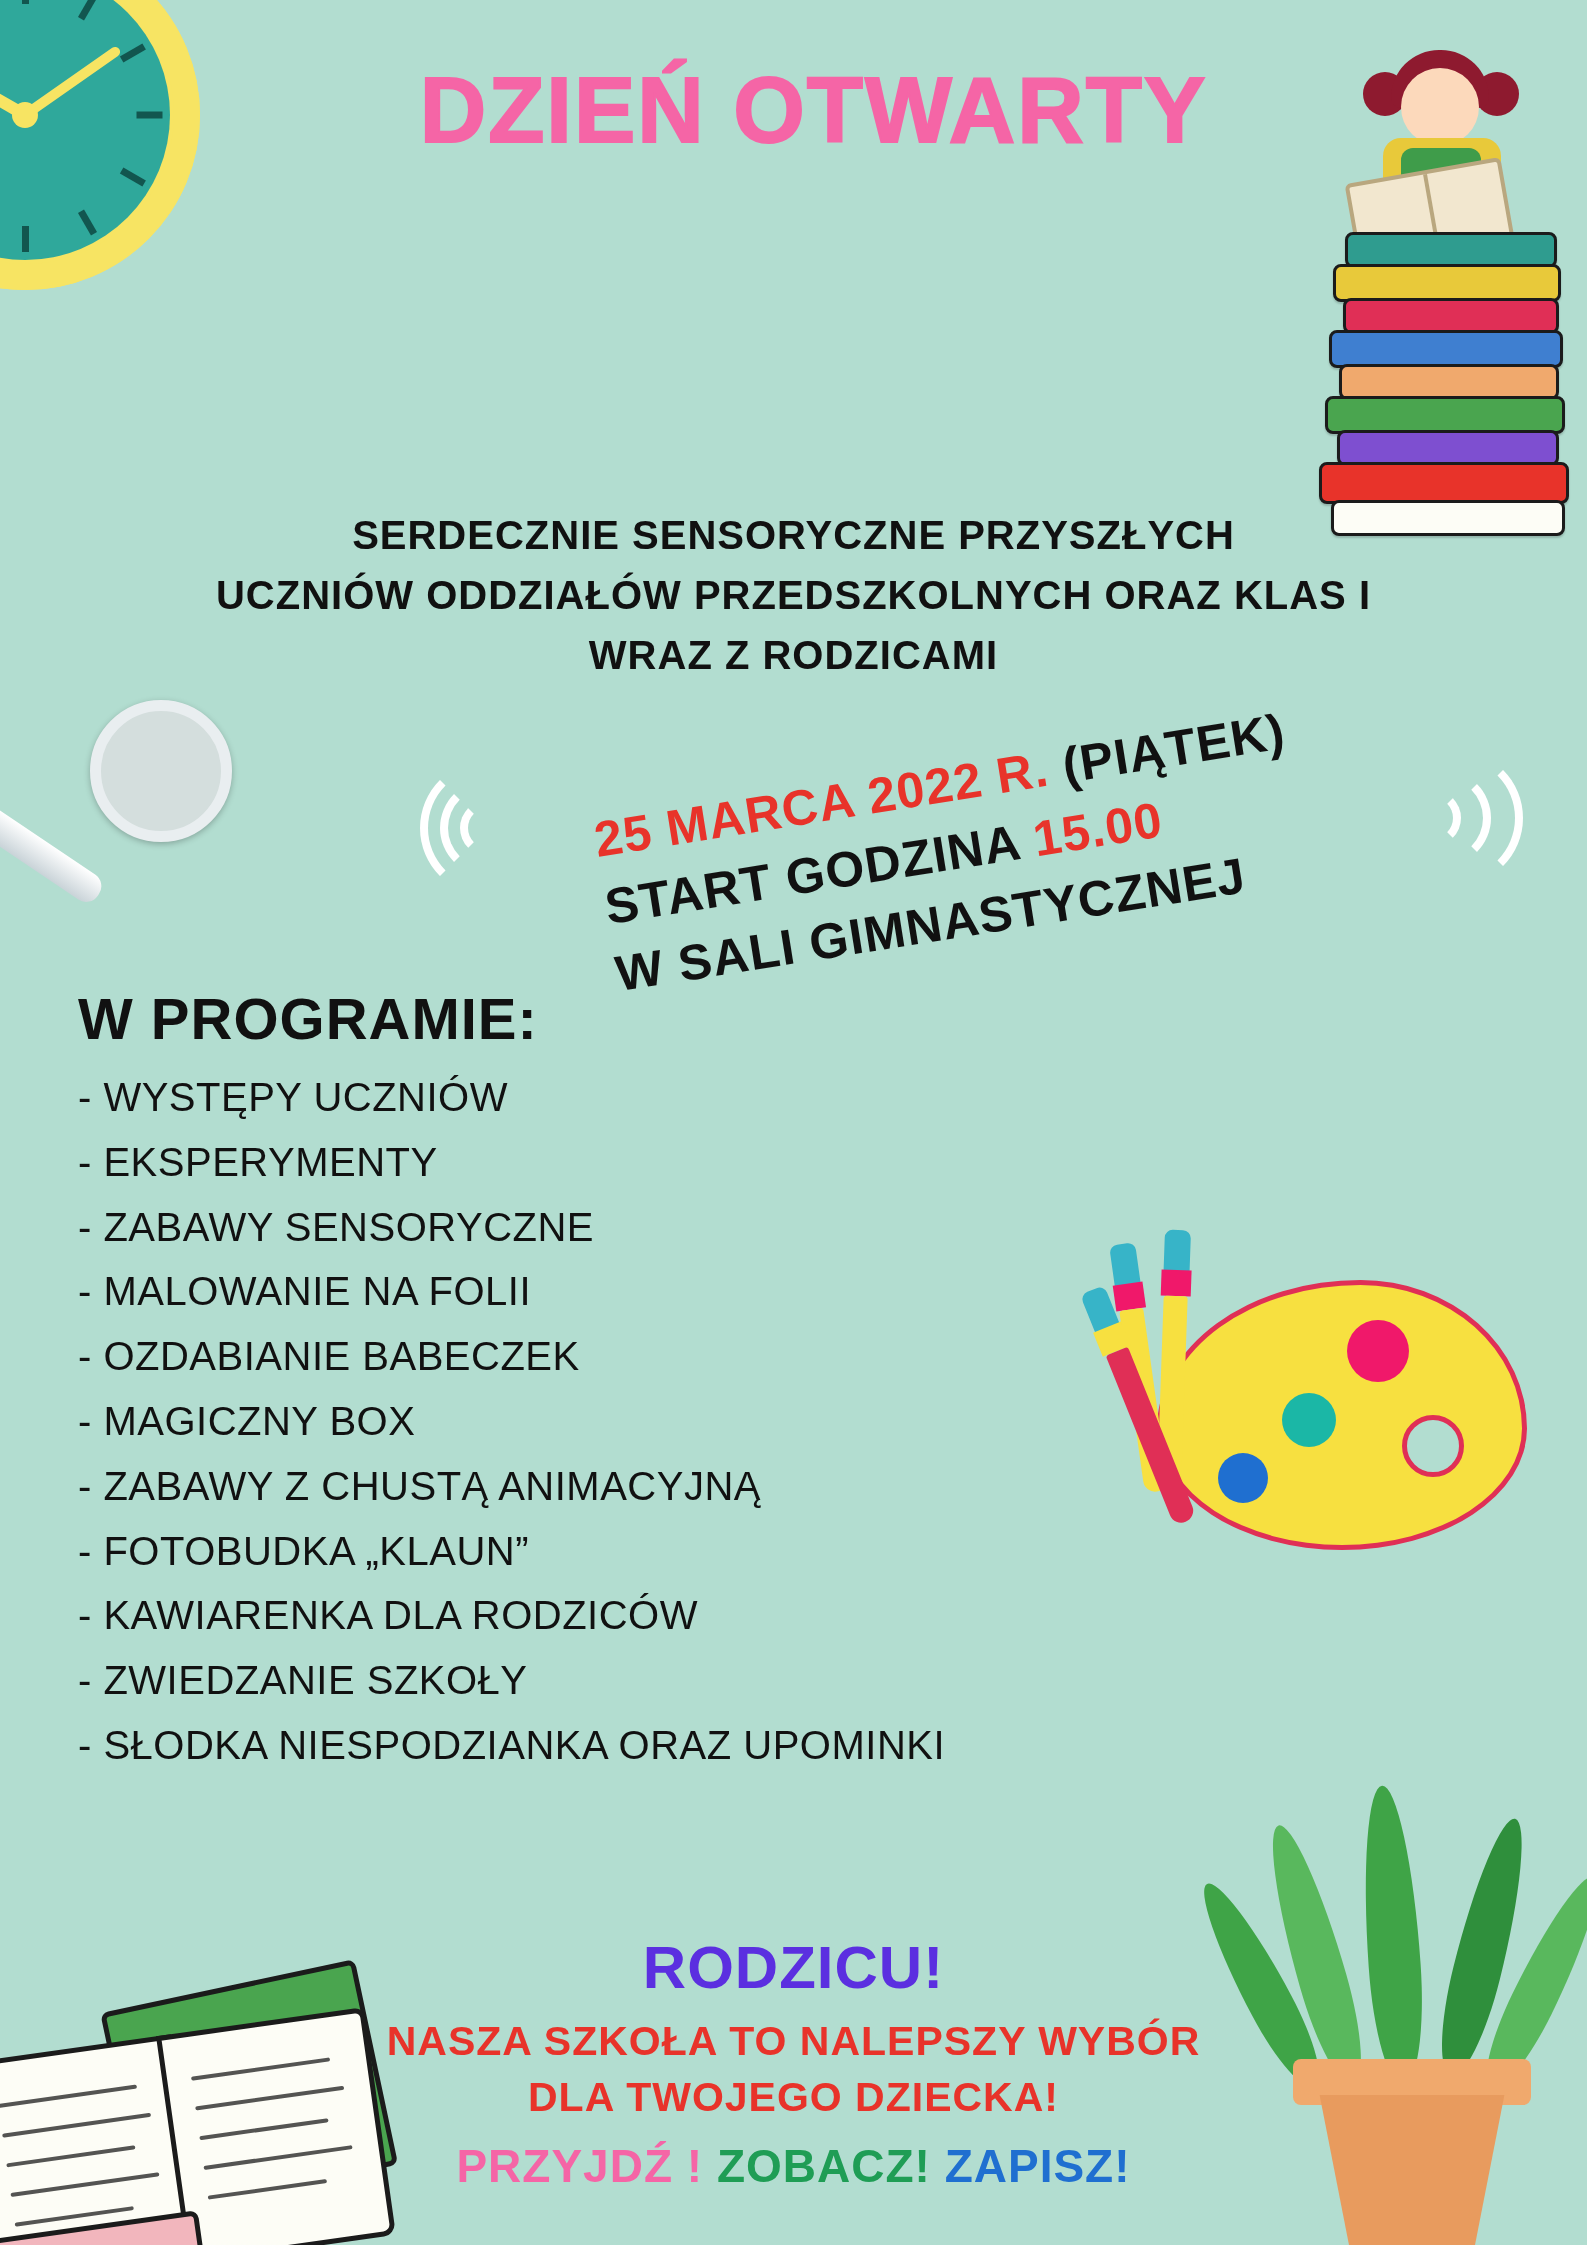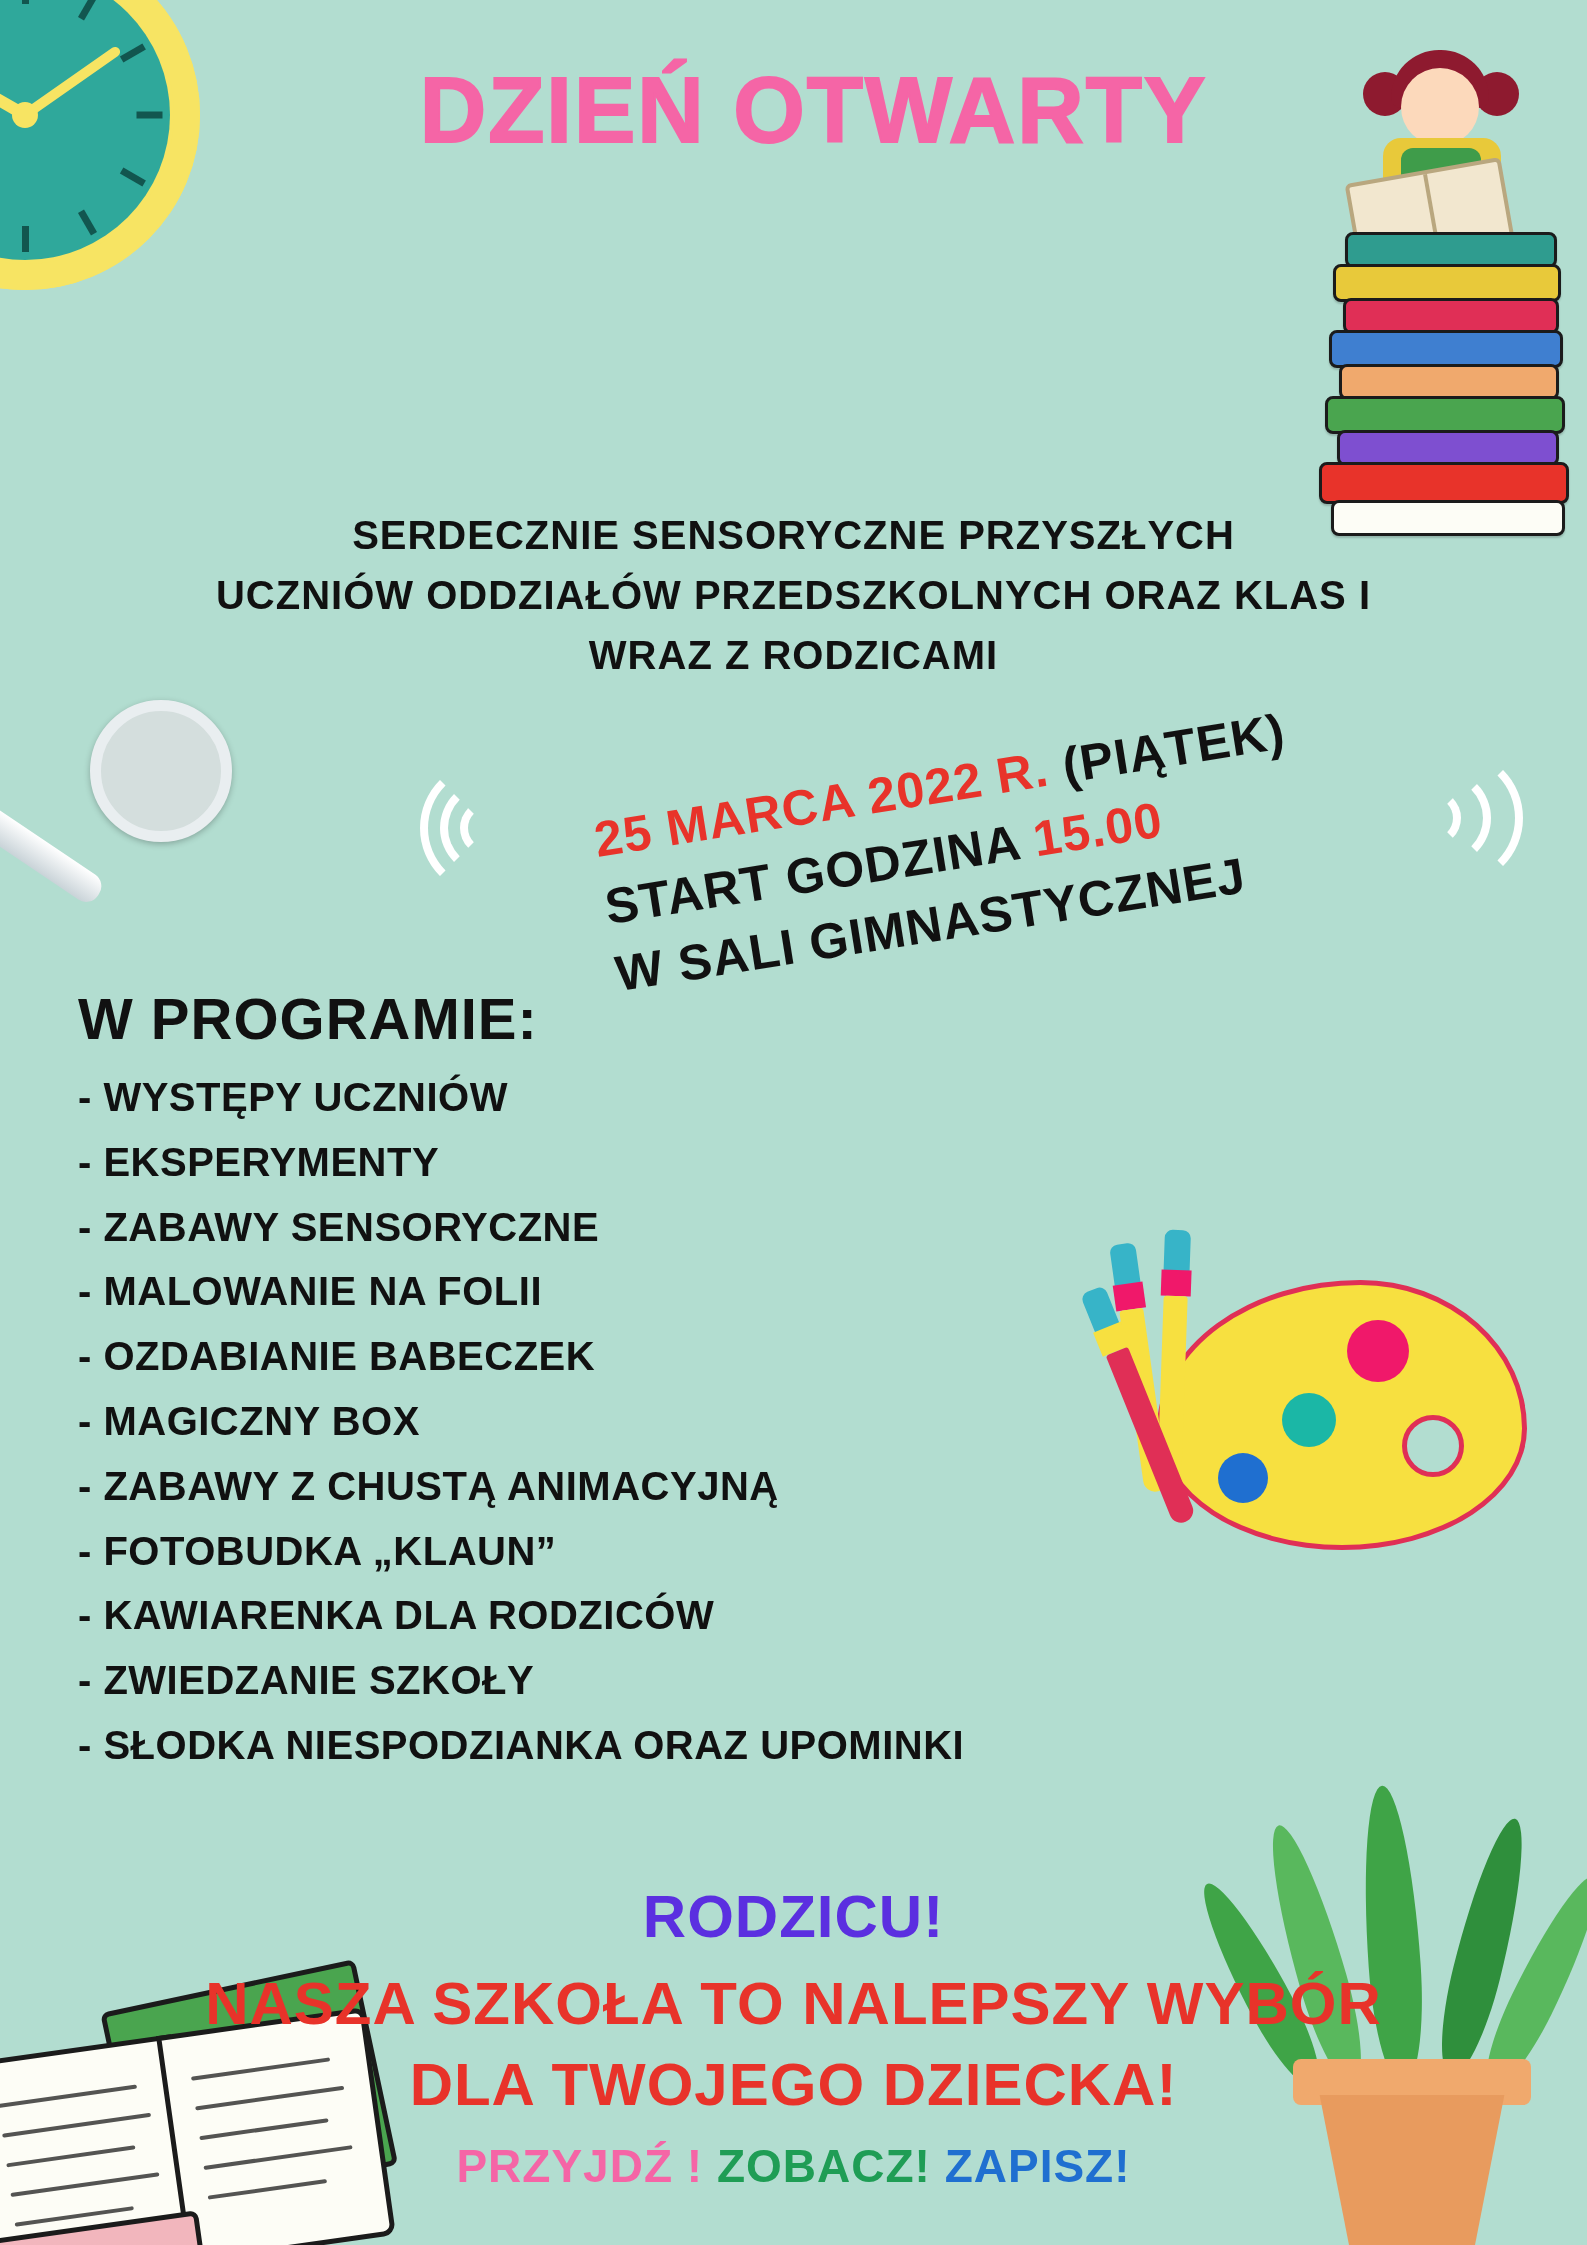--- a/index.html
+++ b/index.html
@@ -366,41 +366,41 @@
   }
   .program-list {
     position: absolute;
     left: 78px;
     top: 1065px;
     margin: 0;
     padding: 0;
     list-style: none;
     color: #111;
     font-size: 40px;
-    font-weight: 700;
+    font-weight: 400;
     letter-spacing: .5px;
     line-height: 1.62;
   }
 
   .footer {
     position: absolute;
     left: 0; right: 0;
     bottom: 52px;
     text-align: center;
     padding: 0 40px;
   }
   .rodzicu {
     font-size: 60px;
     font-weight: 800;
     color: #5b2fe0;
     letter-spacing: 1px;
     margin-bottom: 12px;
   }
   .footer-red {
-    font-size: 60px;
+    font-size: 41px;
     font-weight: 800;
     color: #e8332a;
     line-height: 1.35;
     letter-spacing: 1px;
   }
   .cta {
     margin-top: 14px;
     font-size: 46px;
     font-weight: 800;
     letter-spacing: 1px;

